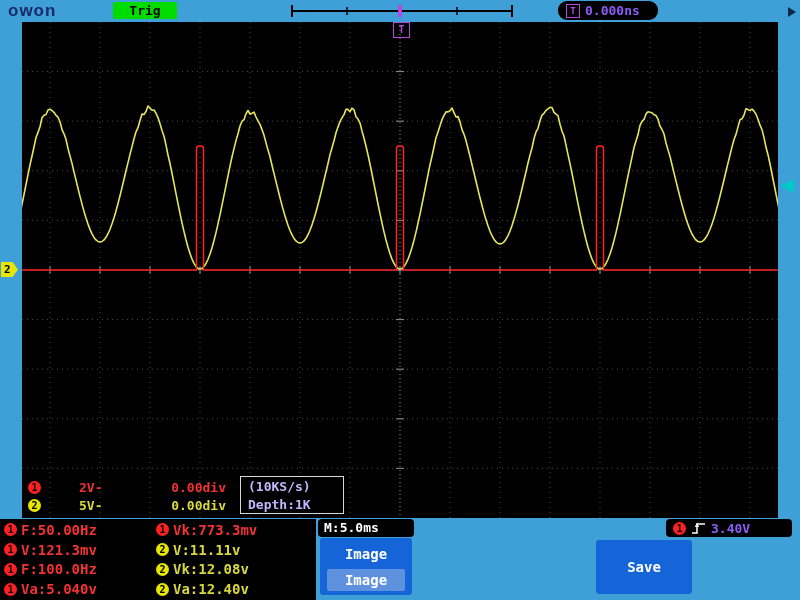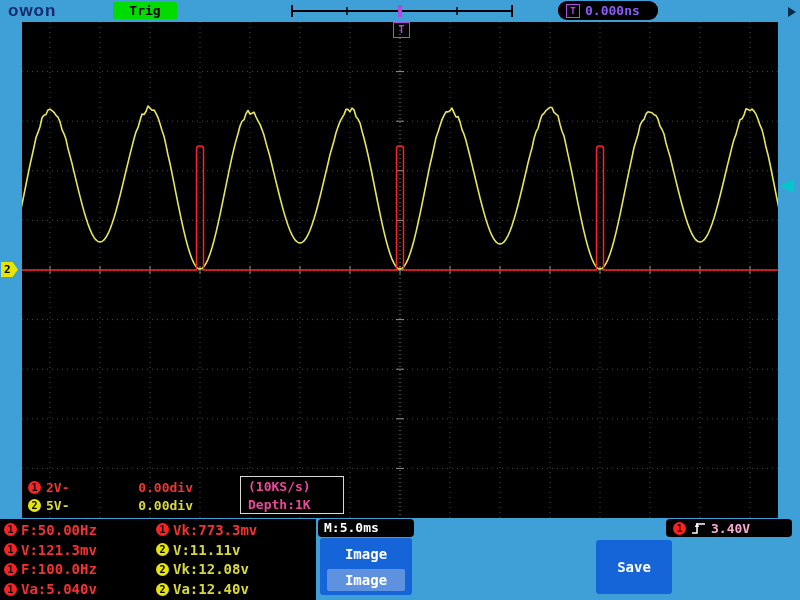--- a/index.html
+++ b/index.html
@@ -30,26 +30,26 @@
   
   .scope{position:absolute;left:22px;top:22px;width:756px;height:496px;background:#000;}
   #scope-svg{position:absolute;left:0;top:0;}
   .tmark{position:absolute;left:371px;top:0;width:15px;height:14px;border:1px solid var(--purple);
     color:var(--purple);font:700 10px/14px "DejaVu Sans Mono",monospace;text-align:center;}
   .ch-overlay{position:absolute;left:6px;top:456px;}
   .ch-row{display:flex;align-items:center;gap:5px;height:18px;}
   .badge{display:inline-block;width:13px;height:13px;border-radius:50%;color:#000;
     font:700 10px/13px "DejaVu Sans Mono",monospace;text-align:center;flex:0 0 auto;}
   .badge.c1{background:var(--badge-red);} .badge.c2{background:var(--badge-yellow);}
-  .ch-row .scale{width:42px;font:700 13px "DejaVu Sans Mono",monospace;}
+  .ch-row .scale{width:42px;font:700 13px "DejaVu Sans Mono",monospace;margin-left:33px;}
   .ch-row .offset{width:100px;text-align:right;font:700 13px "DejaVu Sans Mono",monospace;}
   .ch-row.ch1 .scale,.ch-row.ch1 .offset{color:var(--ch1-red);}
   .ch-row.ch2 .scale,.ch-row.ch2 .offset{color:var(--ch2-yellow);}
   .sample-box{position:absolute;left:218px;top:454px;width:104px;height:38px;
-    border:1px solid #d8d8d8;color:#ec4899;font:700 13px/18px "DejaVu Sans Mono",monospace;
+    border:1px solid #d8d8d8;color:#c4b5fd;font:700 13px/18px "DejaVu Sans Mono",monospace;
     padding:1px 0 0 7px;box-sizing:border-box;background:#000;}
 
   
   .ch2-marker{position:absolute;left:1px;top:262px;width:17px;height:15px;
     background:var(--badge-yellow);color:#000;font:700 11px/15px "DejaVu Sans Mono",monospace;
     padding-left:3px;box-sizing:border-box;
     clip-path:polygon(0 0,68% 0,100% 50%,68% 100%,0 100%);}
   .cyan-arrow{position:absolute;left:780px;top:179px;width:0;height:0;
     border-top:7px solid transparent;border-bottom:7px solid transparent;
     border-right:14px solid var(--cyan);}
@@ -58,28 +58,28 @@
   .meas-panel{position:absolute;left:0;top:519px;width:316px;height:81px;background:#000;
     display:grid;grid-template-columns:152px 158px;grid-template-rows:repeat(4,1fr);
     grid-auto-flow:column;padding:1px 0 1px 4px;box-sizing:border-box;}
   .meas-cell{display:flex;align-items:center;gap:4px;font:700 14px "DejaVu Sans Mono",monospace;}
   .meas-cell.ch1 .mtext{color:var(--ch1-red);} .meas-cell.ch2 .mtext{color:var(--ch2-yellow);text-align:center;}
   .mbox{position:absolute;left:318px;top:519px;width:96px;height:18px;background:#000;
     border-radius:4px;color:#fff;font:700 13px/18px "DejaVu Sans Mono",monospace;padding-left:6px;
     box-sizing:border-box;}
   .trig-level-box{position:absolute;left:666px;top:519px;width:126px;height:18px;background:#000;
     border-radius:4px;display:flex;align-items:center;gap:4px;padding:0 7px;box-sizing:border-box;}
-  .trig-level-box .tval{color:#f9a8d4;font:700 13px "DejaVu Sans Mono",monospace;}
+  .trig-level-box .tval{color:#8b5cf6;font:700 13px "DejaVu Sans Mono",monospace;}
   .btn{position:absolute;background:var(--button-blue);border-radius:3px;color:#fff;
     text-align:center;font:700 14px "DejaVu Sans Mono",monospace;cursor:pointer;}
   .type-btn{left:320px;top:538px;width:92px;height:57px;}
   .type-btn .label{margin-top:8px;}
   .type-btn .sel{margin:7px auto 0;width:78px;height:22px;line-height:22px;
     background:var(--button-blue-light);border-radius:2px;}
-  .save-btn{left:596px;top:540px;width:76px;height:54px;line-height:54px;}
+  .save-btn{left:596px;top:540px;width:96px;height:54px;line-height:54px;}
 </style>
 </head>
 <body>
 
 <div class="stage">
 
   <div class="logo">owon</div>
   <div class="trig-box">Trig</div>
   <svg class="hpos" width="224" height="16" viewBox="0 0 224 16">
     <line x1="2" y1="9" x2="222" y2="9" stroke="#000" stroke-width="2"></line>

